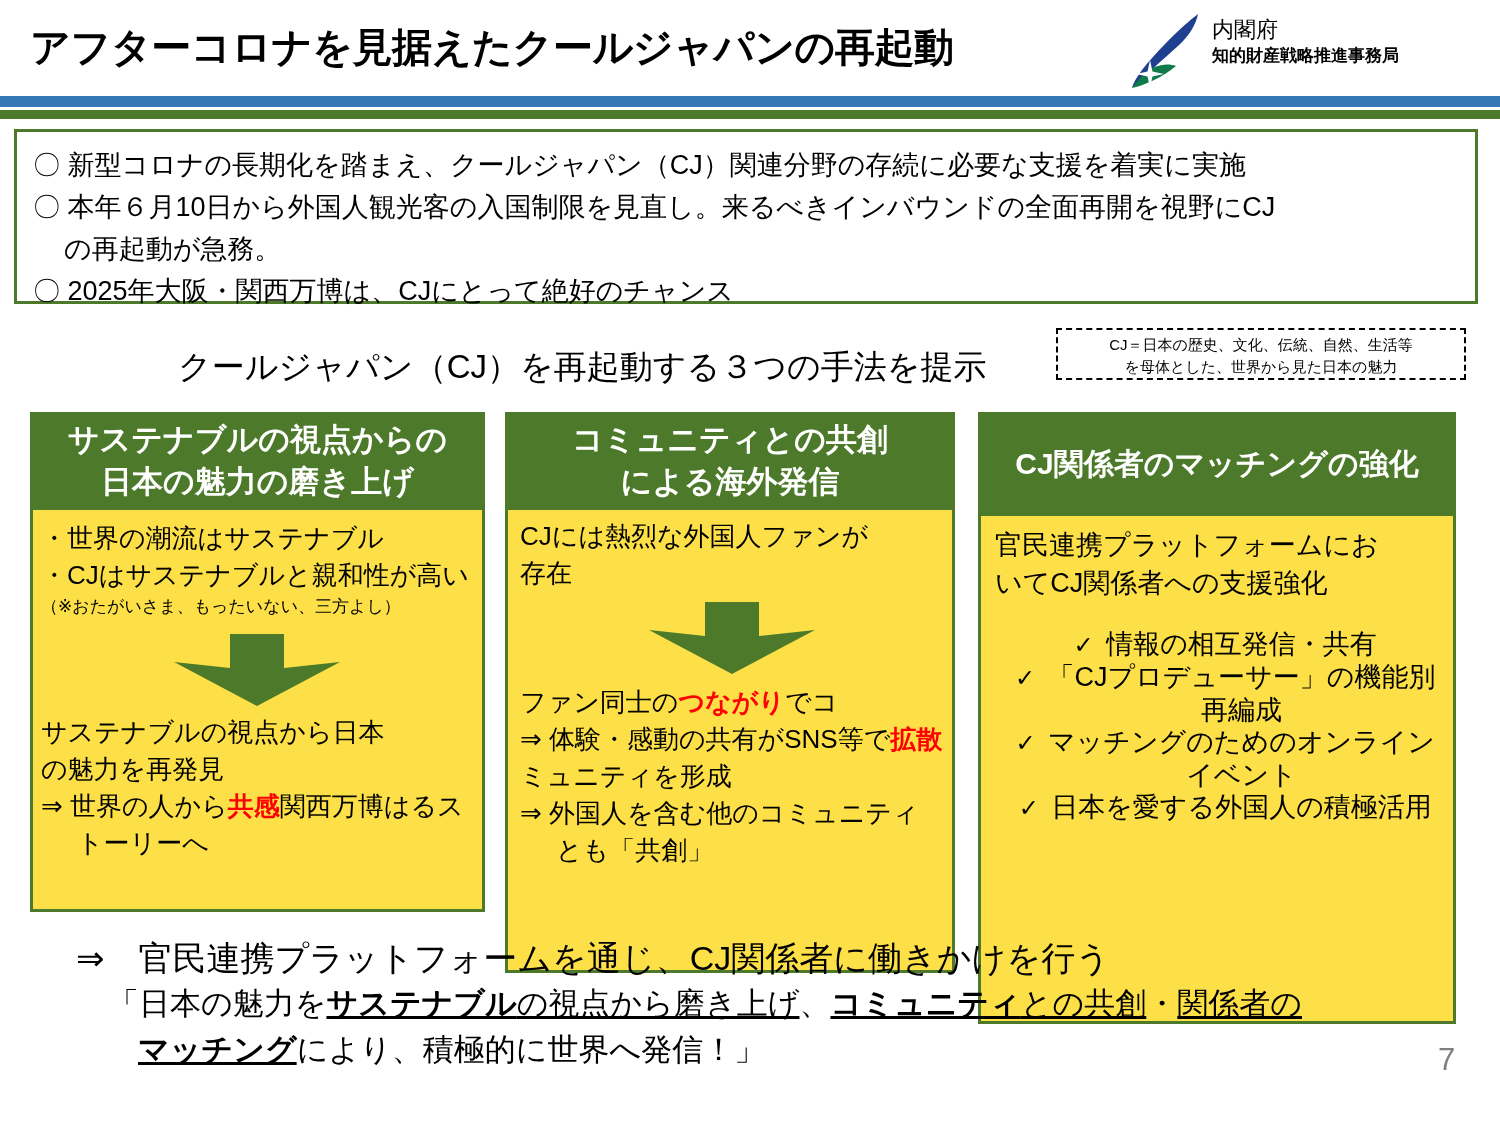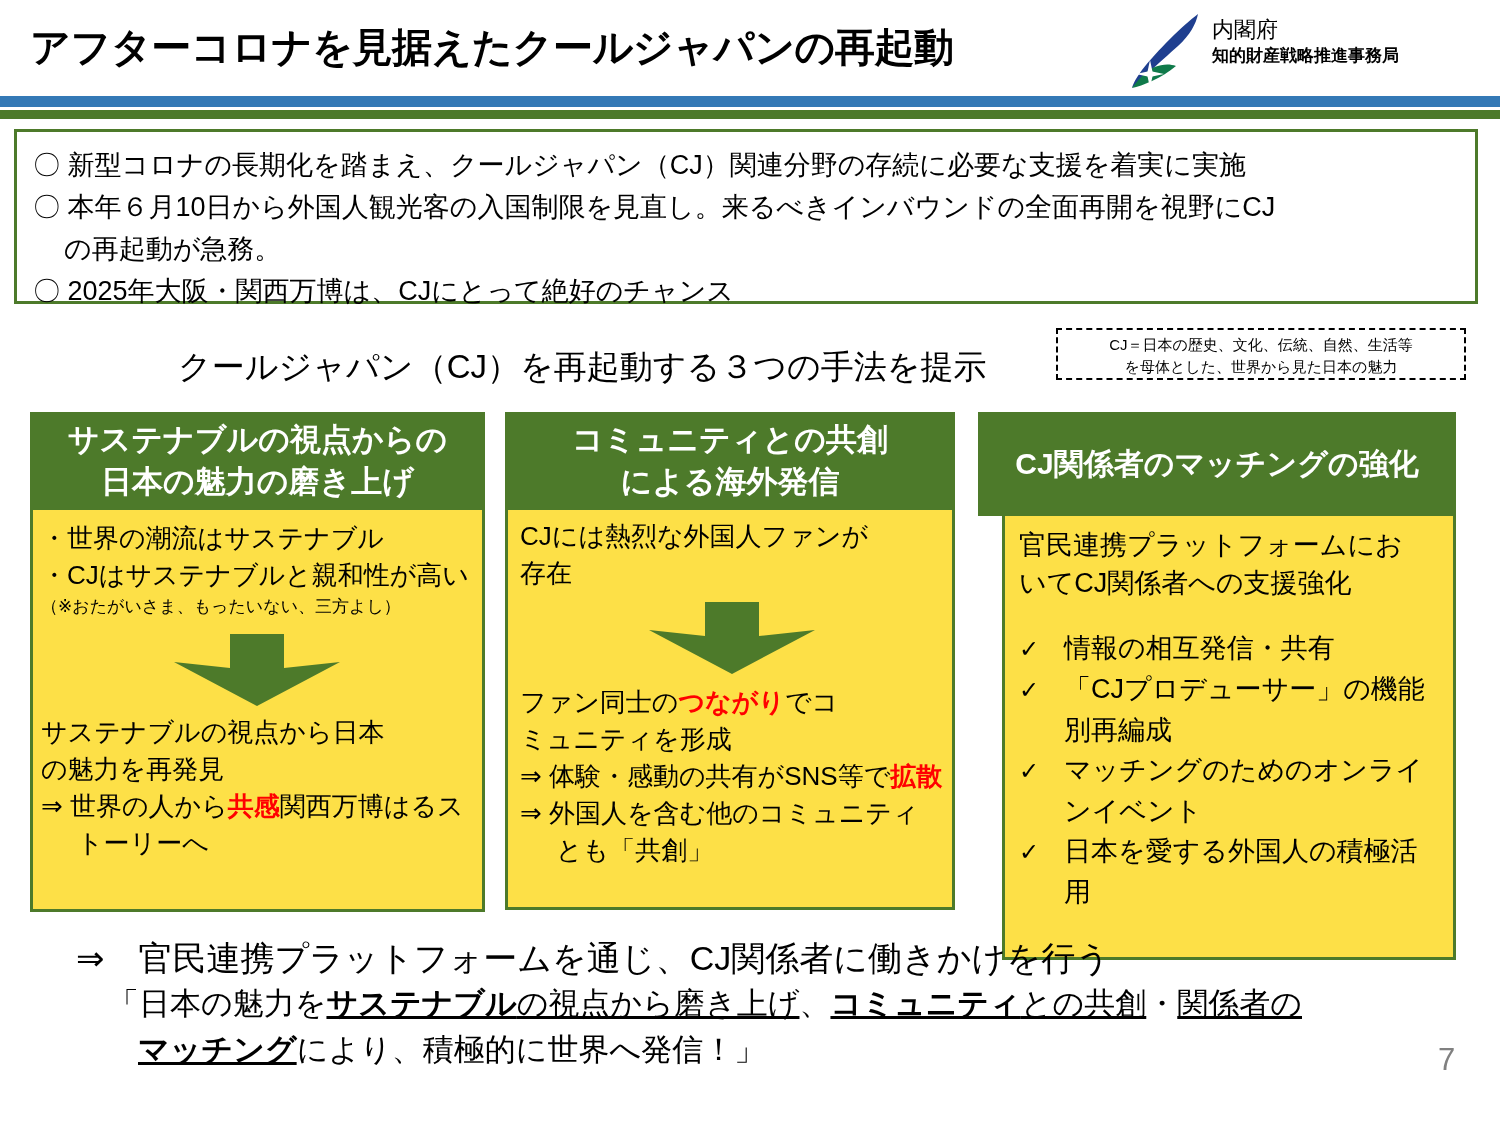--- a/index.html
+++ b/index.html
@@ -155,45 +155,46 @@
   }
 
   .column-body {
     border: 3px solid #4d7a2a;
     border-top: none;
     box-sizing: border-box;
     background: #fde047;
     position: relative;
   }
   #column-1 .column-body { height: 402px; padding: 10px 10px 0 8px; }
-  #column-2 .column-body { height: 400px; padding: 8px 8px 0 12px; }
-  #column-3 .column-body { height: 444px; padding: 10px 10px 0 14px; margin-left: 24px; }
+  #column-2 .column-body { height: 463px; padding: 8px 8px 0 12px; }
+  #column-3 .column-body { height: 508px; padding: 10px 10px 0 14px; }
 
   .body-line {
     font-size: 26px;
     line-height: 37px;
   }
   #column-3 .body-line { font-size: 27px; line-height: 38px; }
   .small-note {
     font-size: 17px;
     line-height: 26px;
   }
   .hl-red {
     color: #ff0000;
     font-weight: bold;
   }
   .hang {
     padding-left: 36px;
     text-indent: -36px;
   }
   .check-item {
     font-size: 27px;
-    line-height: 40px;
+    line-height: 32px;
     padding-left: 45px;
     text-indent: -45px;
+    text-align: center;
   }
   .check-mark {
     display: inline-block;
     width: 45px;
     text-indent: 0;
     font-size: 24px;
   }
   .spacer-md { height: 26px; }
 
   
@@ -305,22 +306,22 @@
   </div>
   <div class="column-body">
     <div class="body-line">CJには熱烈な外国人ファンが</div>
     <div class="body-line">存在</div>
 
     <svg class="block-arrow" id="arrow-col2" width="170" height="72" viewBox="0 0 170 72">
       <path d="M58 0 L112 0 L112 34 L168 28 L85 72 L2 28 L58 34 Z" fill="#4d7a2a"></path>
     </svg>
 
     <div class="body-line"><span>ファン同士の</span><span class="hl-red">つながり</span><span>でコ</span></div>
+    <div class="body-line hang"><span>⇒ 体験・感動の共有がSNS等</span><span>で</span><span class="hl-red">拡散</span></div>
     <div class="body-line">ミュニティを形成</div>
-    <div class="body-line hang"><span>⇒ 体験・感動の共有がSNS等</span><span>で</span><span class="hl-red">拡散</span></div>
     <div class="body-line hang"><span>⇒ 外国人を含む他のコミュニ</span><span>ティとも「共創」</span></div>
   </div>
 </div>
 
 <div class="column" id="column-3">
   <div class="column-header">
     <div>CJ関係者のマッチングの強化</div>
   </div>
   <div class="column-body">
     <div class="body-line">官民連携プラットフォームにお</div>

